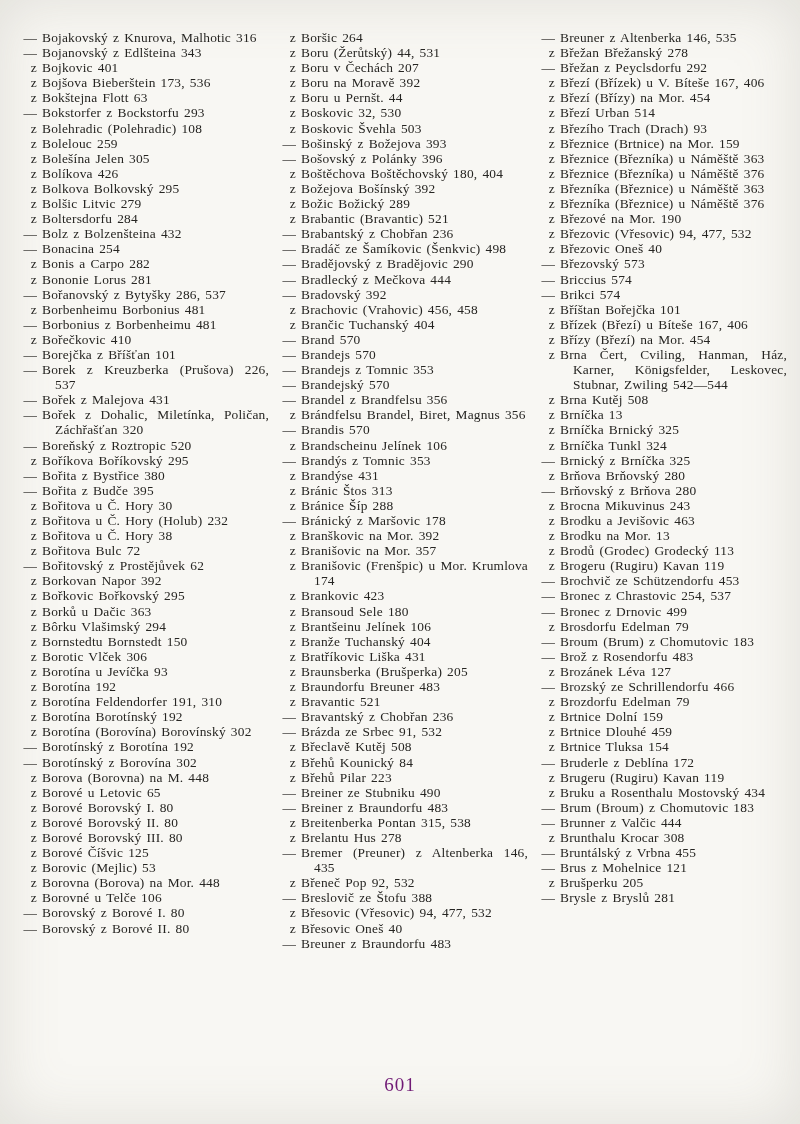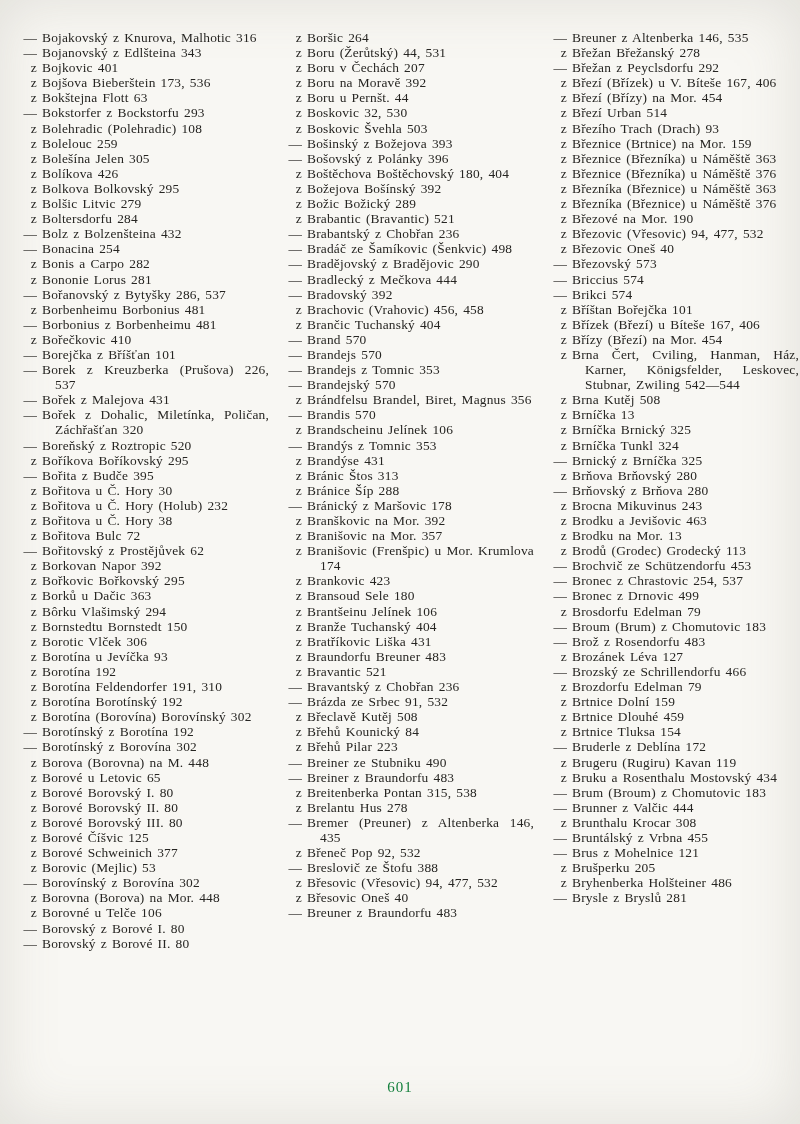--- a/index.html
+++ b/index.html
@@ -17,21 +17,21 @@
     overflow: hidden;
     font-family: "Liberation Serif", "DejaVu Serif", serif;
     color: #262522;
   }
   .columns-wrap {
     position: absolute;
     top: 30px;
     left: 18px;
     right: 12px;
     display: flex;
-    gap: 14px;
+    gap: 8px;
   }
   .index-column {
     width: 251px;
     flex: 0 0 251px;
     font-size: 13.4px;
     line-height: 15.1px;
     letter-spacing: 0.2px;
   }
   .entry {
     padding-left: 37px;
@@ -47,23 +47,23 @@
     box-sizing: border-box;
     text-indent: 0;
     white-space: pre;
   }
   .page-number {
     position: absolute;
     bottom: 28px;
     left: 0;
     right: 0;
     text-align: center;
-    font-size: 15px;
+    font-size: 19px;
     letter-spacing: 1px;
-    color: #15803d;
+    color: #701a75;
   }
 </style>
 </head>
 <body>
 
 <div class="scan-page">
   <div class="columns-wrap">
     <div class="index-column">
         <div class="entry"><span class="pfx">—</span>Bojakovský z Knurova, Malhotic 316</div>
         <div class="entry"><span class="pfx">—</span>Bojanovský z Edlšteina 343</div>
@@ -85,20 +85,21 @@
         <div class="entry"><span class="pfx">—</span>Bořanovský z Bytyšky 286, 537</div>
         <div class="entry"><span class="pfx">z</span>Borbenheimu Borbonius 481</div>
         <div class="entry"><span class="pfx">—</span>Borbonius z Borbenheimu 481</div>
         <div class="entry"><span class="pfx">z</span>Bořečkovic 410</div>
         <div class="entry"><span class="pfx">—</span>Borejčka z Bříšťan 101</div>
         <div class="entry"><span class="pfx">—</span>Borek z Kreuzberka (Prušova) 226, 537</div>
         <div class="entry"><span class="pfx">—</span>Bořek z Malejova 431</div>
         <div class="entry"><span class="pfx">—</span>Bořek z Dohalic, Miletínka, Poličan, Záchřašťan 320</div>
         <div class="entry"><span class="pfx">—</span>Boreňský z Roztropic 520</div>
         <div class="entry"><span class="pfx">z</span>Boříkova Boříkovský 295</div>
+        <div class="entry"><span class="pfx">—</span>Bořita z Bystřice 380</div>
         <div class="entry"><span class="pfx">—</span>Bořita z Budče 395</div>
         <div class="entry"><span class="pfx">z</span>Bořitova u Č. Hory 30</div>
         <div class="entry"><span class="pfx">z</span>Bořitova u Č. Hory (Holub) 232</div>
         <div class="entry"><span class="pfx">z</span>Bořitova u Č. Hory 38</div>
         <div class="entry"><span class="pfx">z</span>Bořitova Bulc 72</div>
         <div class="entry"><span class="pfx">—</span>Bořitovský z Prostějůvek 62</div>
         <div class="entry"><span class="pfx">z</span>Borkovan Napor 392</div>
         <div class="entry"><span class="pfx">z</span>Bořkovic Bořkovský 295</div>
         <div class="entry"><span class="pfx">z</span>Borků u Dačic 363</div>
         <div class="entry"><span class="pfx">z</span>Bôrku Vlašimský 294</div>
@@ -110,23 +111,21 @@
         <div class="entry"><span class="pfx">z</span>Borotína Borotínský 192</div>
         <div class="entry"><span class="pfx">z</span>Borotína (Borovína) Borovínský 302</div>
         <div class="entry"><span class="pfx">—</span>Borotínský z Borotína 192</div>
         <div class="entry"><span class="pfx">—</span>Borotínský z Borovína 302</div>
         <div class="entry"><span class="pfx">z</span>Borova (Borovna) na M. 448</div>
         <div class="entry"><span class="pfx">z</span>Borové u Letovic 65</div>
         <div class="entry"><span class="pfx">z</span>Borové Borovský I. 80</div>
         <div class="entry"><span class="pfx">z</span>Borové Borovský II. 80</div>
         <div class="entry"><span class="pfx">z</span>Borové Borovský III. 80</div>
         <div class="entry"><span class="pfx">z</span>Borové Číšvic 125</div>
-        <div class="entry"><span class="pfx">z</span>Borové Schweinich 377</div>
         <div class="entry"><span class="pfx">z</span>Borovic (Mejlic) 53</div>
-        <div class="entry"><span class="pfx">—</span>Borovínský z Borovína 302</div>
         <div class="entry"><span class="pfx">z</span>Borovna (Borova) na Mor. 448</div>
         <div class="entry"><span class="pfx">z</span>Borovné u Telče 106</div>
         <div class="entry"><span class="pfx">—</span>Borovský z Borové I. 80</div>
         <div class="entry"><span class="pfx">—</span>Borovský z Borové II. 80</div>
       </div>
     <div class="index-column">
         <div class="entry"><span class="pfx">z</span>Boršic 264</div>
         <div class="entry"><span class="pfx">z</span>Boru (Žerůtský) 44, 531</div>
         <div class="entry"><span class="pfx">z</span>Boru v Čechách 207</div>
         <div class="entry"><span class="pfx">z</span>Boru na Moravě 392</div>
@@ -143,36 +142,38 @@
         <div class="entry"><span class="pfx">—</span>Bradáč ze Šamíkovic (Šenkvic) 498</div>
         <div class="entry"><span class="pfx">—</span>Bradějovský z Bradějovic 290</div>
         <div class="entry"><span class="pfx">—</span>Bradlecký z Mečkova 444</div>
         <div class="entry"><span class="pfx">—</span>Bradovský 392</div>
         <div class="entry"><span class="pfx">z</span>Brachovic (Vrahovic) 456, 458</div>
         <div class="entry"><span class="pfx">z</span>Brančic Tuchanský 404</div>
         <div class="entry"><span class="pfx">—</span>Brand 570</div>
         <div class="entry"><span class="pfx">—</span>Brandejs 570</div>
         <div class="entry"><span class="pfx">—</span>Brandejs z Tomnic 353</div>
         <div class="entry"><span class="pfx">—</span>Brandejský 570</div>
+        <div class="entry"><span class="pfx">—</span>Brandel z Brandfelsu 356</div>
         <div class="entry"><span class="pfx">z</span>Brándfelsu Brandel, Biret, Magnus 356</div>
         <div class="entry"><span class="pfx">—</span>Brandis 570</div>
         <div class="entry"><span class="pfx">z</span>Brandscheinu Jelínek 106</div>
         <div class="entry"><span class="pfx">—</span>Brandýs z Tomnic 353</div>
         <div class="entry"><span class="pfx">z</span>Brandýse 431</div>
         <div class="entry"><span class="pfx">z</span>Bránic Štos 313</div>
         <div class="entry"><span class="pfx">z</span>Bránice Šíp 288</div>
         <div class="entry"><span class="pfx">—</span>Bránický z Maršovic 178</div>
         <div class="entry"><span class="pfx">z</span>Branškovic na Mor. 392</div>
         <div class="entry"><span class="pfx">z</span>Branišovic na Mor. 357</div>
         <div class="entry"><span class="pfx">z</span>Branišovic (Frenšpic) u Mor. Krumlova 174</div>
         <div class="entry"><span class="pfx">z</span>Brankovic 423</div>
         <div class="entry"><span class="pfx">z</span>Bransoud Sele 180</div>
         <div class="entry"><span class="pfx">z</span>Brantšeinu Jelínek 106</div>
         <div class="entry"><span class="pfx">z</span>Branže Tuchanský 404</div>
         <div class="entry"><span class="pfx">z</span>Bratříkovic Liška 431</div>
+        <div class="entry"><span class="pfx">z</span>Braunsberka (Brušperka) 205</div>
         <div class="entry"><span class="pfx">z</span>Braundorfu Breuner 483</div>
         <div class="entry"><span class="pfx">z</span>Bravantic 521</div>
         <div class="entry"><span class="pfx">—</span>Bravantský z Chobřan 236</div>
         <div class="entry"><span class="pfx">—</span>Brázda ze Srbec 91, 532</div>
         <div class="entry"><span class="pfx">z</span>Břeclavě Kutěj 508</div>
         <div class="entry"><span class="pfx">z</span>Břehů Kounický 84</div>
         <div class="entry"><span class="pfx">z</span>Břehů Pilar 223</div>
         <div class="entry"><span class="pfx">—</span>Breiner ze Stubniku 490</div>
         <div class="entry"><span class="pfx">—</span>Breiner z Braundorfu 483</div>
         <div class="entry"><span class="pfx">z</span>Breitenberka Pontan 315, 538</div>
@@ -211,20 +212,21 @@
         <div class="entry"><span class="pfx">z</span>Brníčka 13</div>
         <div class="entry"><span class="pfx">z</span>Brníčka Brnický 325</div>
         <div class="entry"><span class="pfx">z</span>Brníčka Tunkl 324</div>
         <div class="entry"><span class="pfx">—</span>Brnický z Brníčka 325</div>
         <div class="entry"><span class="pfx">z</span>Brňova Brňovský 280</div>
         <div class="entry"><span class="pfx">—</span>Brňovský z Brňova 280</div>
         <div class="entry"><span class="pfx">z</span>Brocna Mikuvinus 243</div>
         <div class="entry"><span class="pfx">z</span>Brodku a Jevišovic 463</div>
         <div class="entry"><span class="pfx">z</span>Brodku na Mor. 13</div>
         <div class="entry"><span class="pfx">z</span>Brodů (Grodec) Grodecký 113</div>
+        <div class="entry"><span class="pfx">z</span>Brogeru (Rugiru) Kavan 119</div>
         <div class="entry"><span class="pfx">—</span>Brochvič ze Schützendorfu 453</div>
         <div class="entry"><span class="pfx">—</span>Bronec z Chrastovic 254, 537</div>
         <div class="entry"><span class="pfx">—</span>Bronec z Drnovic 499</div>
         <div class="entry"><span class="pfx">z</span>Brosdorfu Edelman 79</div>
         <div class="entry"><span class="pfx">—</span>Broum (Brum) z Chomutovic 183</div>
         <div class="entry"><span class="pfx">—</span>Brož z Rosendorfu 483</div>
         <div class="entry"><span class="pfx">z</span>Brozánek Léva 127</div>
         <div class="entry"><span class="pfx">—</span>Brozský ze Schrillendorfu 466</div>
         <div class="entry"><span class="pfx">z</span>Brozdorfu Edelman 79</div>
         <div class="entry"><span class="pfx">z</span>Brtnice Dolní 159</div>
@@ -232,18 +234,17 @@
         <div class="entry"><span class="pfx">z</span>Brtnice Tluksa 154</div>
         <div class="entry"><span class="pfx">—</span>Bruderle z Deblína 172</div>
         <div class="entry"><span class="pfx">z</span>Brugeru (Rugiru) Kavan 119</div>
         <div class="entry"><span class="pfx">z</span>Bruku a Rosenthalu Mostovský 434</div>
         <div class="entry"><span class="pfx">—</span>Brum (Broum) z Chomutovic 183</div>
         <div class="entry"><span class="pfx">—</span>Brunner z Valčic 444</div>
         <div class="entry"><span class="pfx">z</span>Brunthalu Krocar 308</div>
         <div class="entry"><span class="pfx">—</span>Bruntálský z Vrbna 455</div>
         <div class="entry"><span class="pfx">—</span>Brus z Mohelnice 121</div>
         <div class="entry"><span class="pfx">z</span>Brušperku 205</div>
-        <div class="entry"><span class="pfx">z</span>Bryhenberka Holšteiner 486</div>
         <div class="entry"><span class="pfx">—</span>Brysle z Bryslů 281</div>
       </div>
   </div>
   <div class="page-number">601</div>
 </div>
 
 </body></html>

